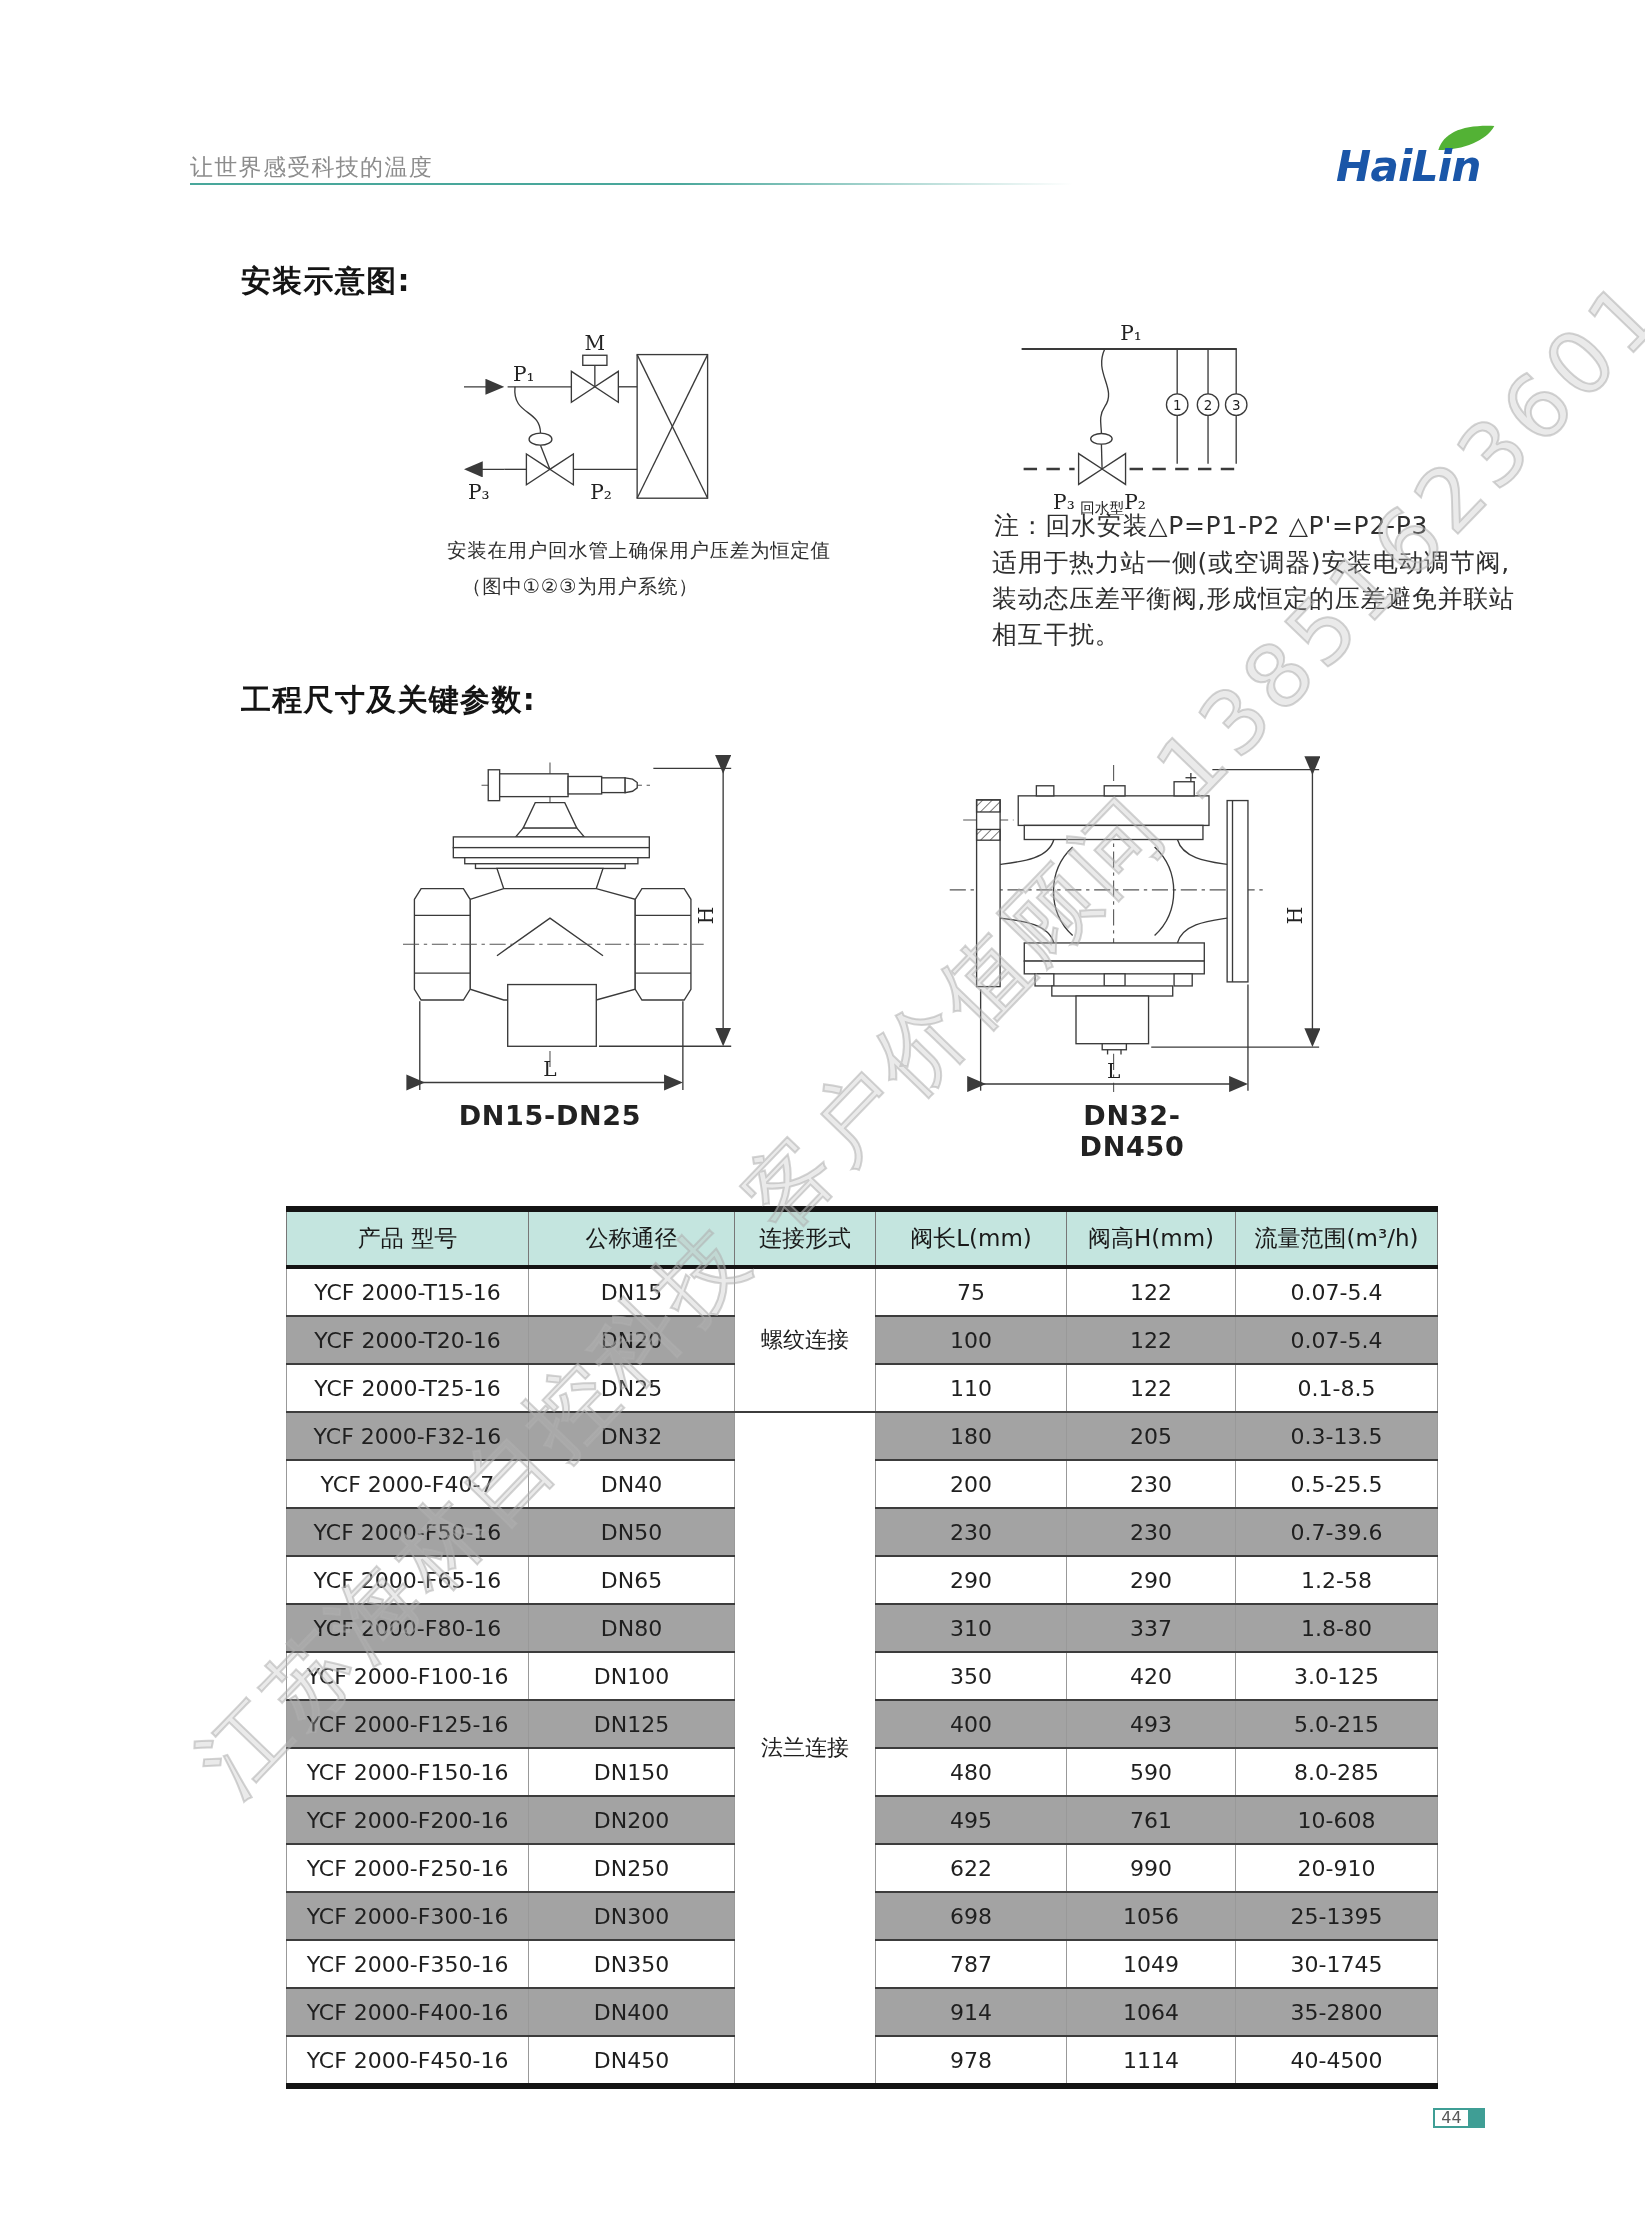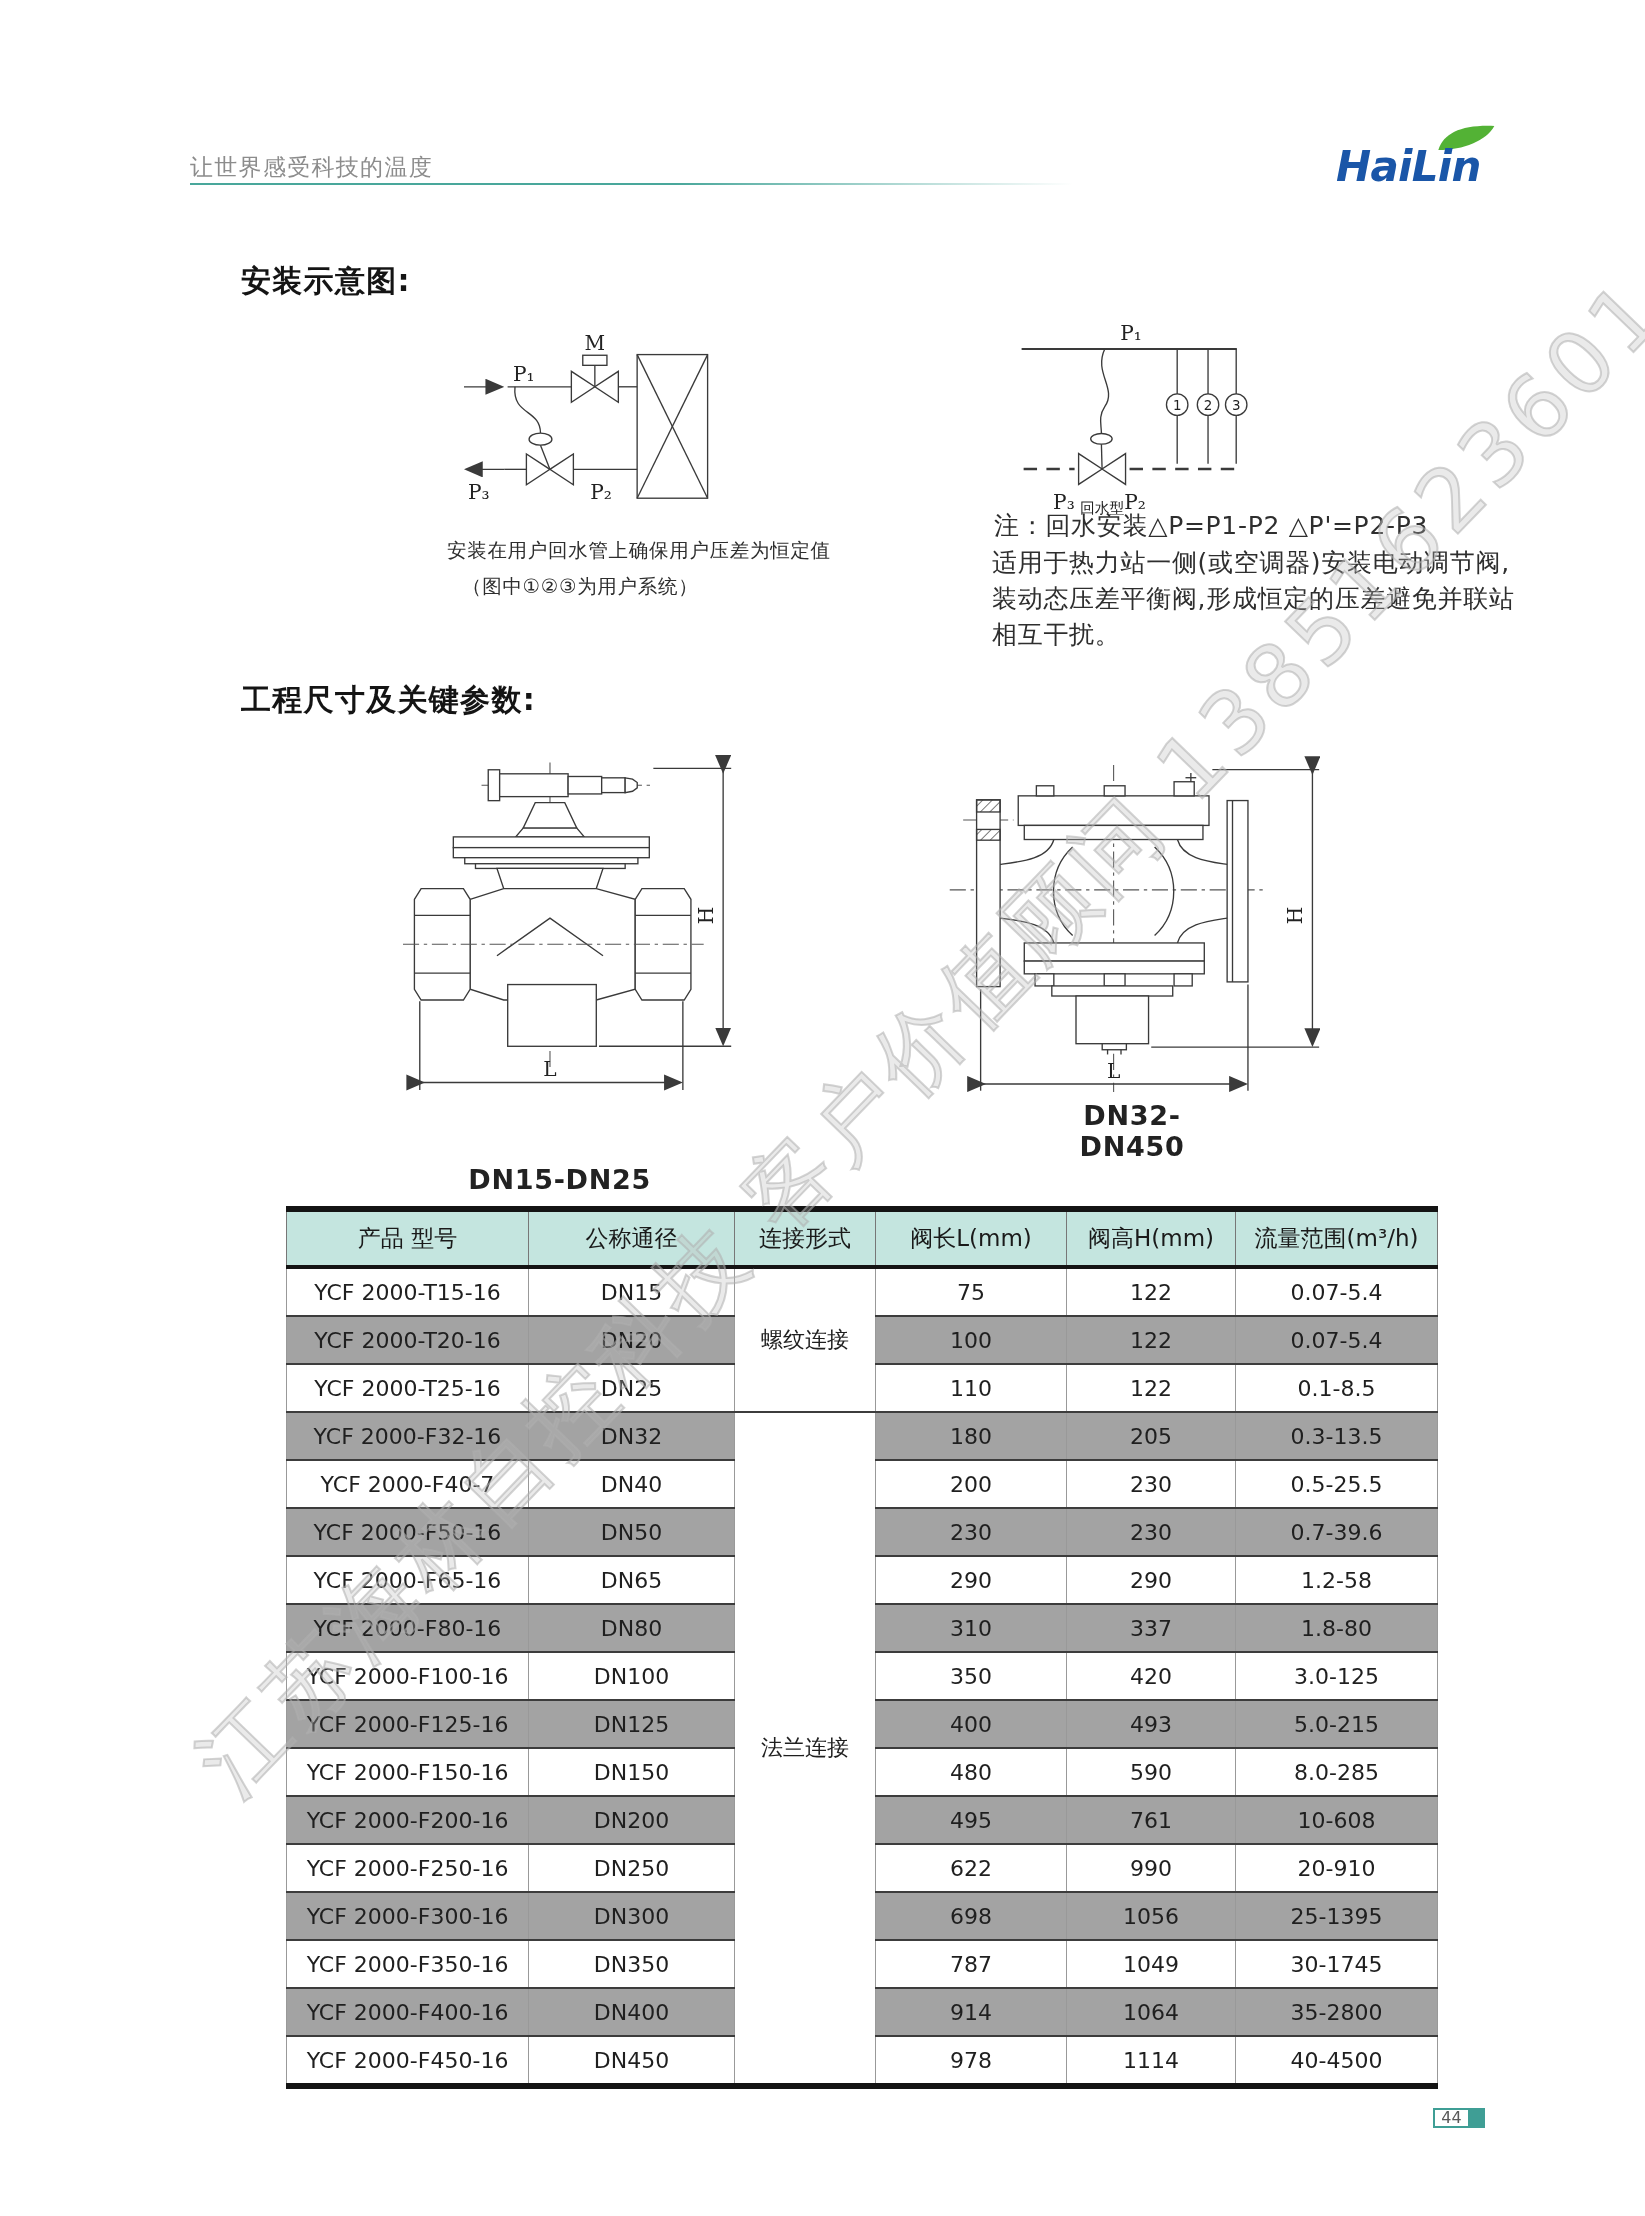--- a/index.html
+++ b/index.html
@@ -166,21 +166,21 @@
     <line class="dd" x1="0" y1="295" x2="448" y2="295"></line>
     <line class="ln" x1="373" y1="33" x2="489" y2="33"></line>
     <line class="ln" x1="292" y1="447" x2="489" y2="447"></line>
     <line class="ln" x1="477" y1="37" x2="477" y2="443" marker-start="url(#v1a)" marker-end="url(#v1a)"></line>
     <text class="svgtxt" x="462" y="252" transform="rotate(-90 462 252)" text-anchor="middle">H</text>
     <line class="ln" x1="25" y1="380" x2="25" y2="512"></line>
     <line class="ln" x1="417" y1="380" x2="417" y2="512"></line>
     <line class="ln" x1="29" y1="501" x2="413" y2="501" marker-start="url(#v1a)" marker-end="url(#v1a)"></line>
     <text class="svgtxt" x="219" y="492" text-anchor="middle">L</text>
   </svg>
-  <div class="abs dn-label" style="left:449px;top:1164px;width:202px;text-align:right;">DN15-DN25</div>
+  <div class="abs dn-label" style="left:449px;top:1100px;width:202px;">DN15-DN25</div>
 
   <svg class="abs" style="left:941px;top:746px;" width="403" height="363" viewBox="0 0 600 540">
     <defs>
       <marker id="v2a" markerWidth="14" markerHeight="12" refX="12" refY="6" orient="auto">
         <path d="M0,0 L14,6 L0,12 Z" fill="#3a3a3a"></path>
       </marker>
       <pattern id="v2h" width="10" height="10" patternTransform="rotate(45)" patternUnits="userSpaceOnUse">
         <line x1="0" y1="0" x2="0" y2="10" stroke="#3a3a3a" stroke-width="2"></line>
       </pattern>
     </defs>

